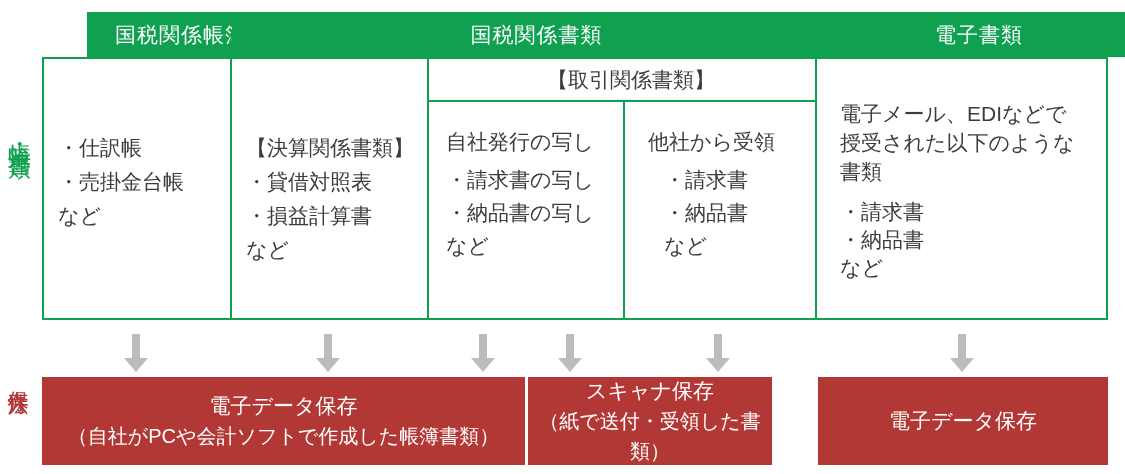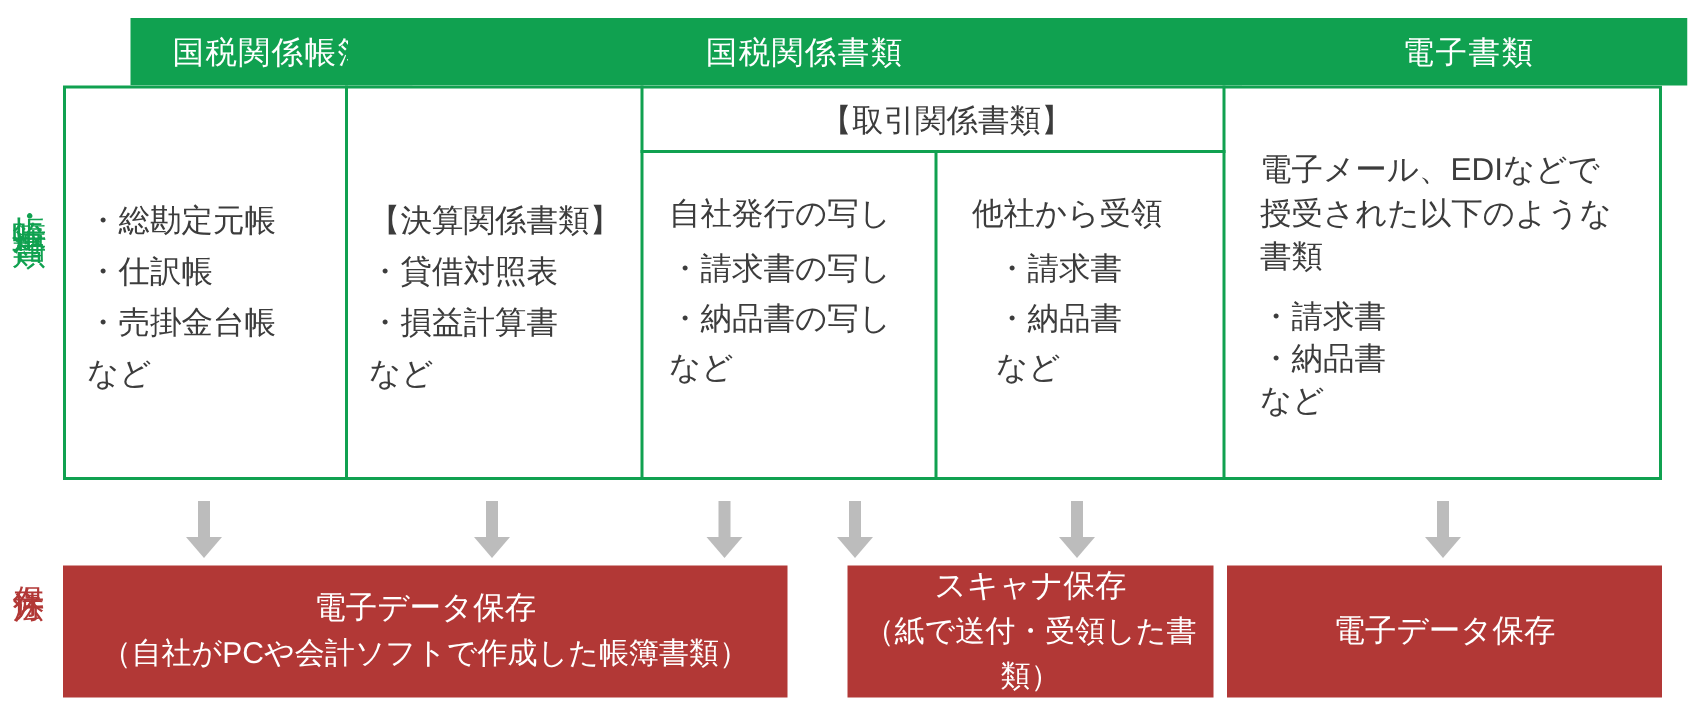--- a/index.html
+++ b/index.html
@@ -63,21 +63,21 @@
 
   
   .store{
     position:absolute;top:377px;height:88px;background:#b23836;color:#ffffff;
     display:flex;flex-direction:column;align-items:center;justify-content:center;
     text-align:center;line-height:30px;
   }
   .store .t{font-size:21px;}
   .store .s{font-size:20px;}
   .store.s1{left:42px;width:483px;}
-  .store.s2{left:528px;width:244px;margin-left:37px;}
+  .store.s2{left:528px;width:244px;}
   .store.s3{left:818px;width:290px;}
 </style>
 </head>
 <body>
 
 <div class="stage">
 
   <div class="vlabel top">帳簿・書類</div>
   <div class="vlabel bottom">保存方法</div>
 
@@ -86,21 +86,20 @@
   <div class="hdr h3">電子書類</div>
 
   <div class="bodybox"></div>
   <div class="vdiv d1"></div>
   <div class="vdiv d2"></div>
   <div class="vdiv d3"></div>
   <div class="vdiv d4"></div>
   <div class="hdiv"></div>
 
   <div class="cell c1 lines">
-    <div>・総勘定元帳</div>
     <div>・仕訳帳</div>
     <div>・売掛金台帳</div>
     <div>など</div>
   </div>
 
   <div class="cell c2 lines">
     <div>【決算関係書類】</div>
     <div>・貸借対照表</div>
     <div>・損益計算書</div>
     <div>など</div>

